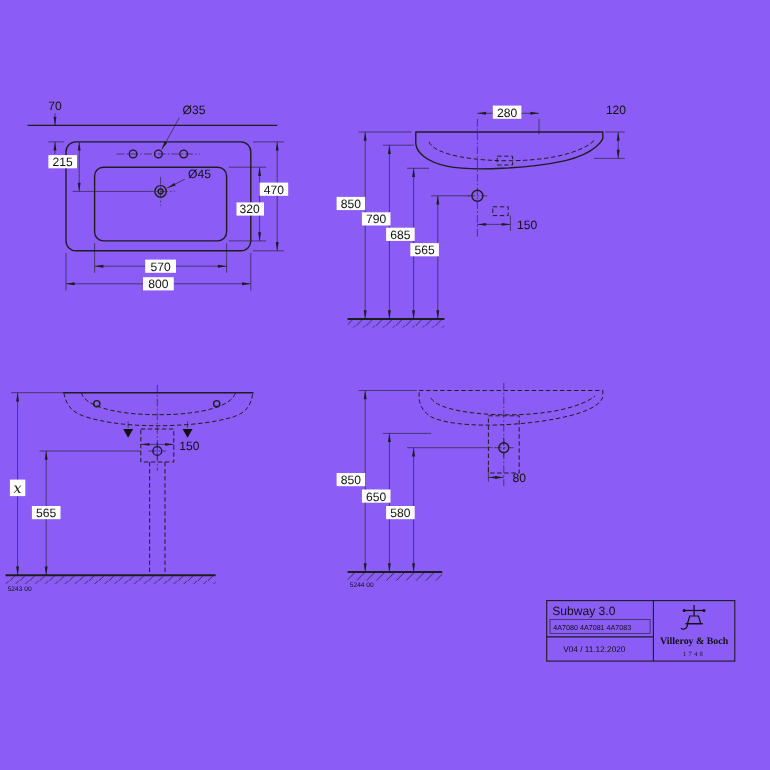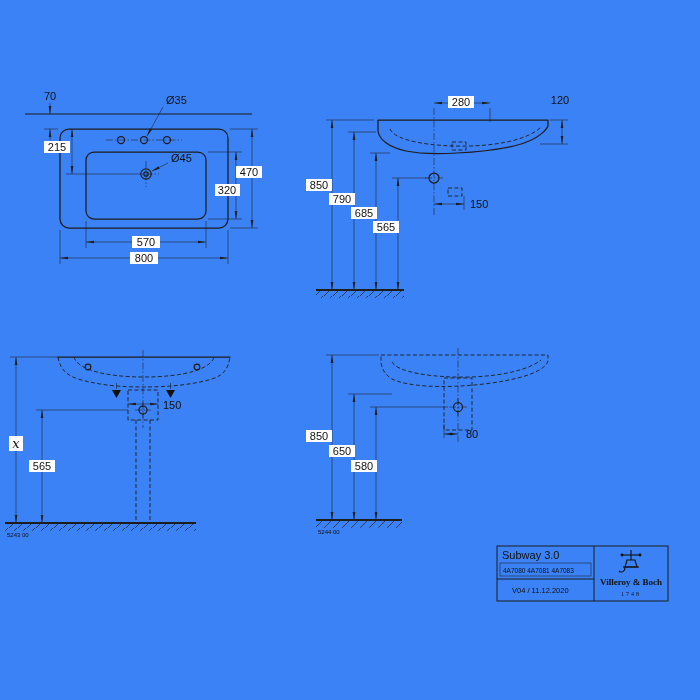--- a/index.html
+++ b/index.html
@@ -1,16 +1,16 @@
 <!DOCTYPE html>
 <html><head>
 <meta charset="utf-8">
 <style>
   html,body{margin:0;padding:0;background:#ffffff;}
-  #page{position:relative;width:700px;height:700px;background:#3b82f6;overflow:hidden;
+  #page{position:relative;width:700px;height:700px;background:#8b5cf6;overflow:hidden;
         font-family:"Liberation Sans",sans-serif;}
   svg{display:block;}
   
   .o  {stroke:#1d1d1d;stroke-width:1.25;fill:none;stroke-linejoin:round;stroke-linecap:round;}
   .o2 {stroke:#1d1d1d;stroke-width:1;fill:none;}
   .t  {stroke:#1d1d1d;stroke-width:0.55;fill:none;}
   .hid{stroke:#1d1d1d;stroke-width:0.9;fill:none;stroke-dasharray:4 2.4;}
   .cl {stroke-dasharray:7 2 1.5 2;}
   .fl {stroke:#1d1d1d;stroke-width:1.9;fill:none;}
   .lg {stroke:#111;stroke-width:1.1;fill:none;}

